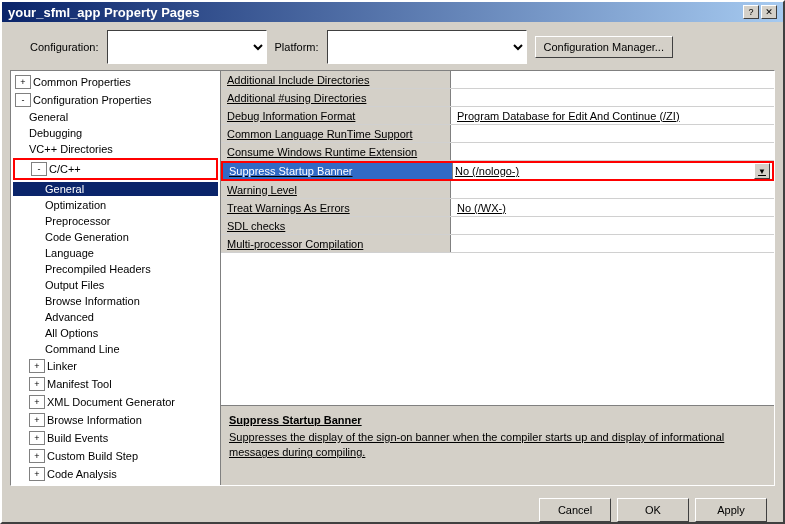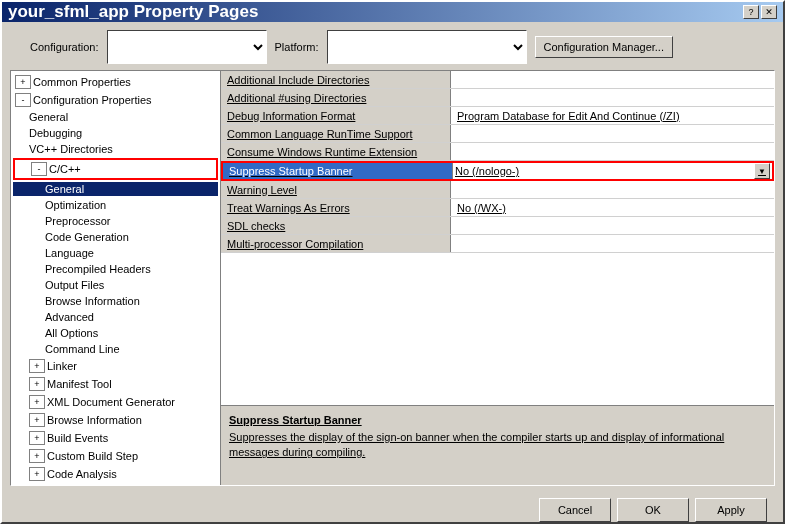--- a/index.html
+++ b/index.html
@@ -22,21 +22,21 @@
       color: white;
       padding: 3px 6px;
       display: flex;
       align-items: center;
       justify-content: space-between;
       height: 20px;
     }
     
     .title-bar-text {
       font-weight: bold;
-      font-size: 17px;
+      font-size: 13px;
     }
     
     .title-bar-buttons {
       display: flex;
       gap: 2px;
     }
     
     .title-btn {
       width: 16px;
       height: 14px;

